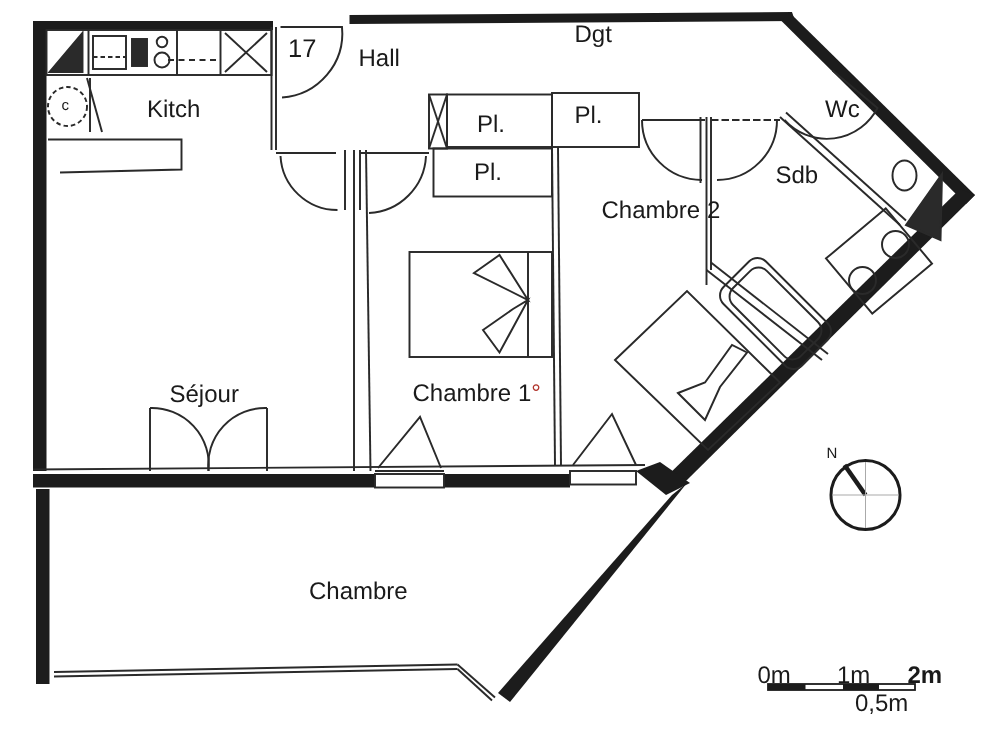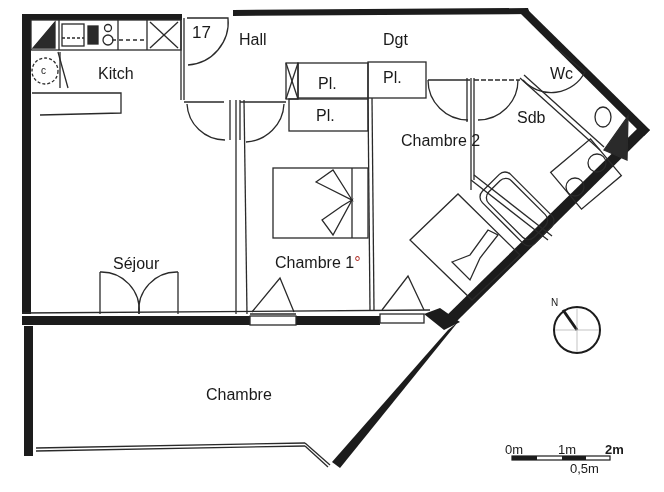--- a/index.html
+++ b/index.html
@@ -1,21 +1,21 @@
 <!DOCTYPE html>
 <html><head>
   <meta charset="utf-8">
   <style>
     html, body { margin: 0; padding: 0; background: #ffffff; }
     body { width: 664px; height: 492px; overflow: hidden; position: relative; font-family: "Liberation Sans", sans-serif; }
     #plan { position: absolute; left: 0; top: 0; width: 664px; height: 492px; }
     .lbl { position: absolute; font-family: "Liberation Sans", sans-serif; font-size: 16px; color: #1a1a1a; white-space: nowrap; line-height: 1; }
     .lbl.big { font-size: 17px; }
     .lbl.small { font-size: 10px; }
-    .lbl.sm11 { font-size: 13px; }
+    .lbl.sm11 { font-size: 16px; }
     .red { color: #b0322a; }
   </style>
 </head>
 <body>
 
 <svg id="plan" viewBox="0 0 664 492" xmlns="http://www.w3.org/2000/svg">
   <g fill="#1c1c1c">
 
     <rect x="22" y="14" width="160" height="6"></rect>
 
@@ -147,21 +147,21 @@
     <rect x="512" y="456" width="98" height="4" fill="#ffffff" stroke="#1c1c1c" stroke-width="1.2"></rect>
     <rect x="512" y="456" width="25" height="4" fill="#1c1c1c"></rect>
     <rect x="562" y="456" width="24" height="4" fill="#1c1c1c"></rect>
   </g>
 </svg>
 
 <div class="lbl big" style="left:192px; top:24px;">17</div>
 <div class="lbl" style="left:98px; top:66px;">Kitch</div>
 <div class="lbl small" style="left:41px; top:66px;">c</div>
 <div class="lbl" style="left:239px; top:32px;">Hall</div>
-<div class="lbl" style="left:383px; top:32px;">Dgt</div>
+<div class="lbl" style="left:383px; top:16px;">Dgt</div>
 <div class="lbl" style="left:318px; top:76px;">Pl.</div>
 <div class="lbl" style="left:383px; top:70px;">Pl.</div>
 <div class="lbl" style="left:316px; top:108px;">Pl.</div>
 <div class="lbl" style="left:550px; top:66px;">Wc</div>
 <div class="lbl" style="left:517px; top:110px;">Sdb</div>
 <div class="lbl" style="left:385px; top:133px;margin-left:16px;">Chambre 2</div>
 <div class="lbl" style="left:113px; top:256px;">Séjour</div>
 <div class="lbl" style="left:275px; top:255px;"><span>Chambre 1</span><span class="red">°</span></div>
 <div class="lbl" style="left:206px; top:387px;">Chambre</div>
 <div class="lbl small" style="left:551px; top:298px;">N</div>

